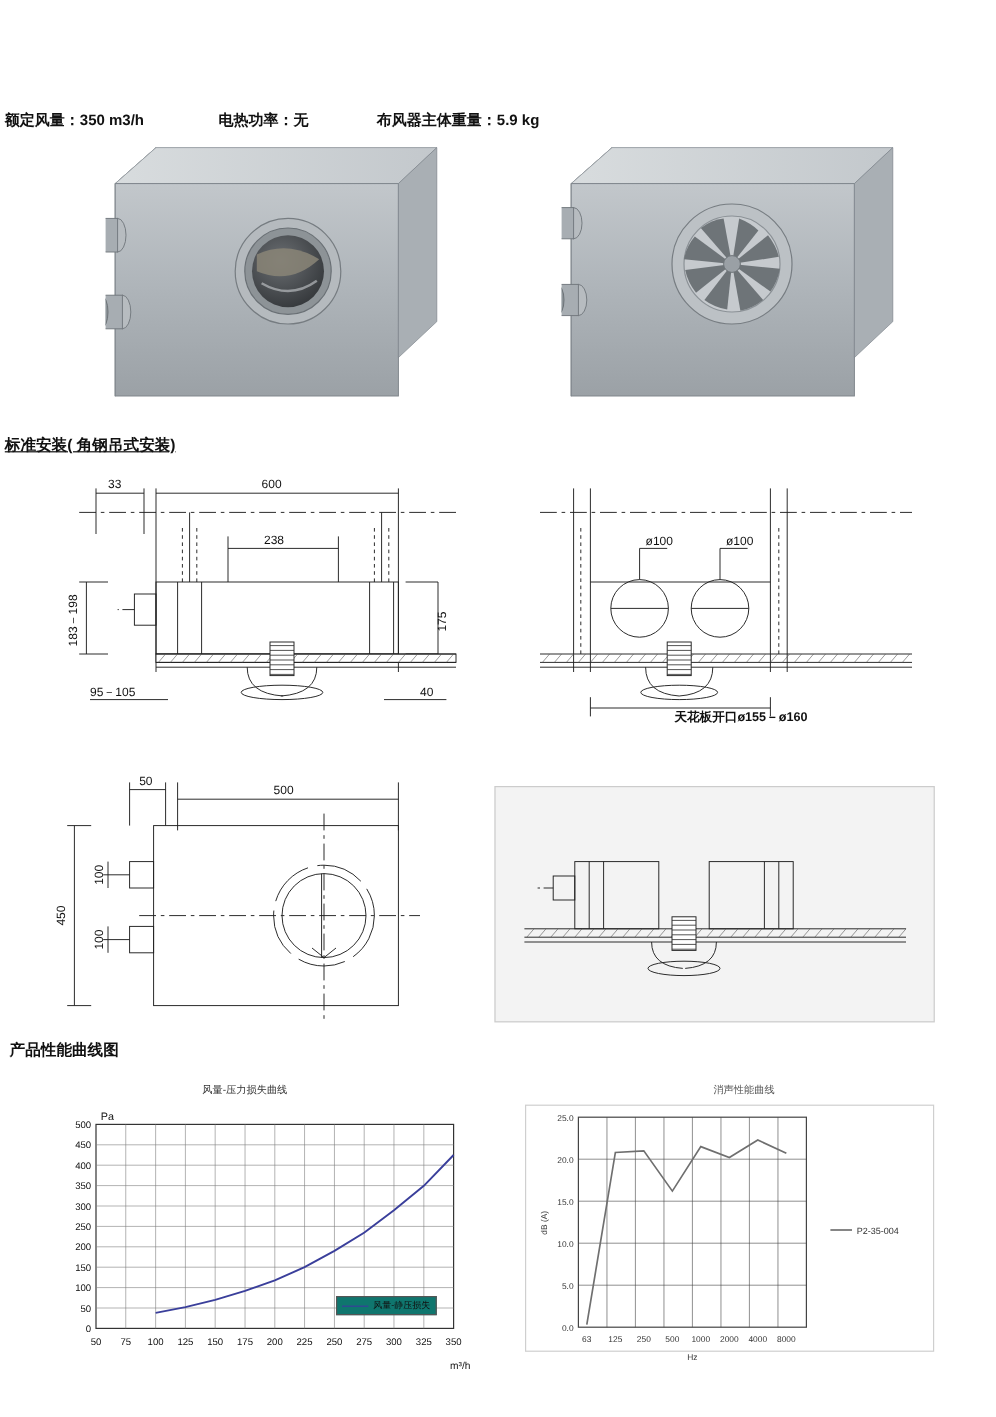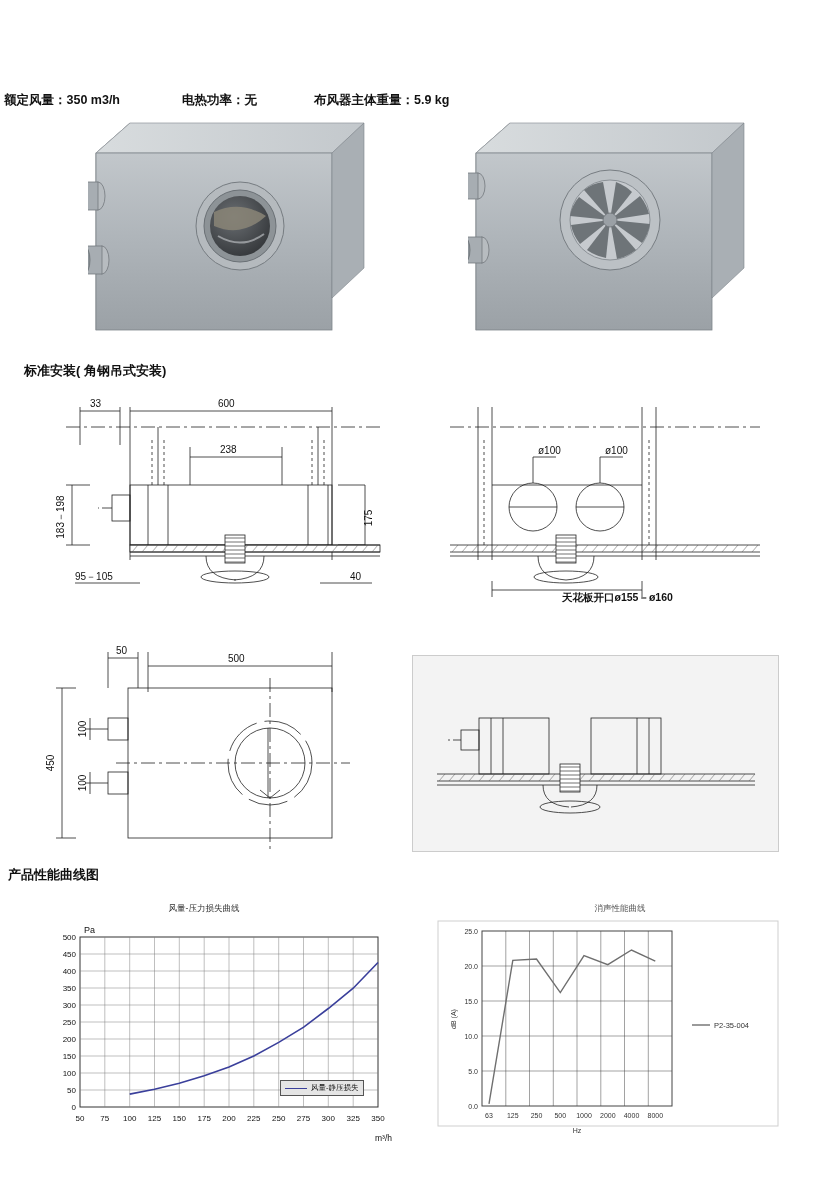--- a/index.html
+++ b/index.html
@@ -56,21 +56,21 @@
   }
   .optional-title{
     position:absolute;left:0;top:18px;width:365px;text-align:center;
     font-size:14px;font-weight:bold;color:#111;
   }
 
   
   .chart-box{position:absolute;}
   .chart-title{font-size:8.5px;text-align:center;color:#333;}
   .legendbox{
-    position:absolute;border:1px solid #555;background:#e5e5e5;
+    position:absolute;border:1px solid #555;background:#0f766e;
     font-size:7.5px;display:flex;align-items:center;gap:4px;padding:2px 4px;
   }
   .legend-line{width:22px;height:0;border-top:1.4px solid #3a3f9b;display:inline-block;}
 </style>
 </head>
 <body>
 
 <div class="page">
 
 
@@ -165,21 +165,21 @@
           <path d="M142 112 L138 150 q-11 -2 -19 -8 z"></path>
           <path d="M142 112 L112 136 q-7 -9 -9 -19 z"></path>
           <path d="M142 112 L102 108 q2 -11 9 -19 z"></path>
           <path d="M142 112 L116 82 q9 -7 19 -8 z"></path>
         </g>
         <circle cx="142" cy="112" r="7" fill="#9aa0a5" stroke="#6e7478" stroke-width="0.8"></circle>
       </svg>
     </div>
   </div>
 
-  <div class="sec-title" style="left:24px;top:362px;">标准安装( 角钢吊式安装)</div>
+  <div class="sec-title" style="left:4px;top:362px;text-decoration:underline;">标准安装( 角钢吊式安装)</div>
 
   <div class="draw" style="left:20px;top:385px;">
     <svg width="380" height="240" viewBox="0 0 380 240">
       <g stroke="#222" fill="none" stroke-width="0.8">
 
         <line x1="60" y1="22" x2="60" y2="60"></line>
         <line x1="100" y1="22" x2="100" y2="60"></line>
         <line x1="60" y1="26" x2="100" y2="26"></line>
 
         <line x1="110" y1="22" x2="110" y2="175"></line>

